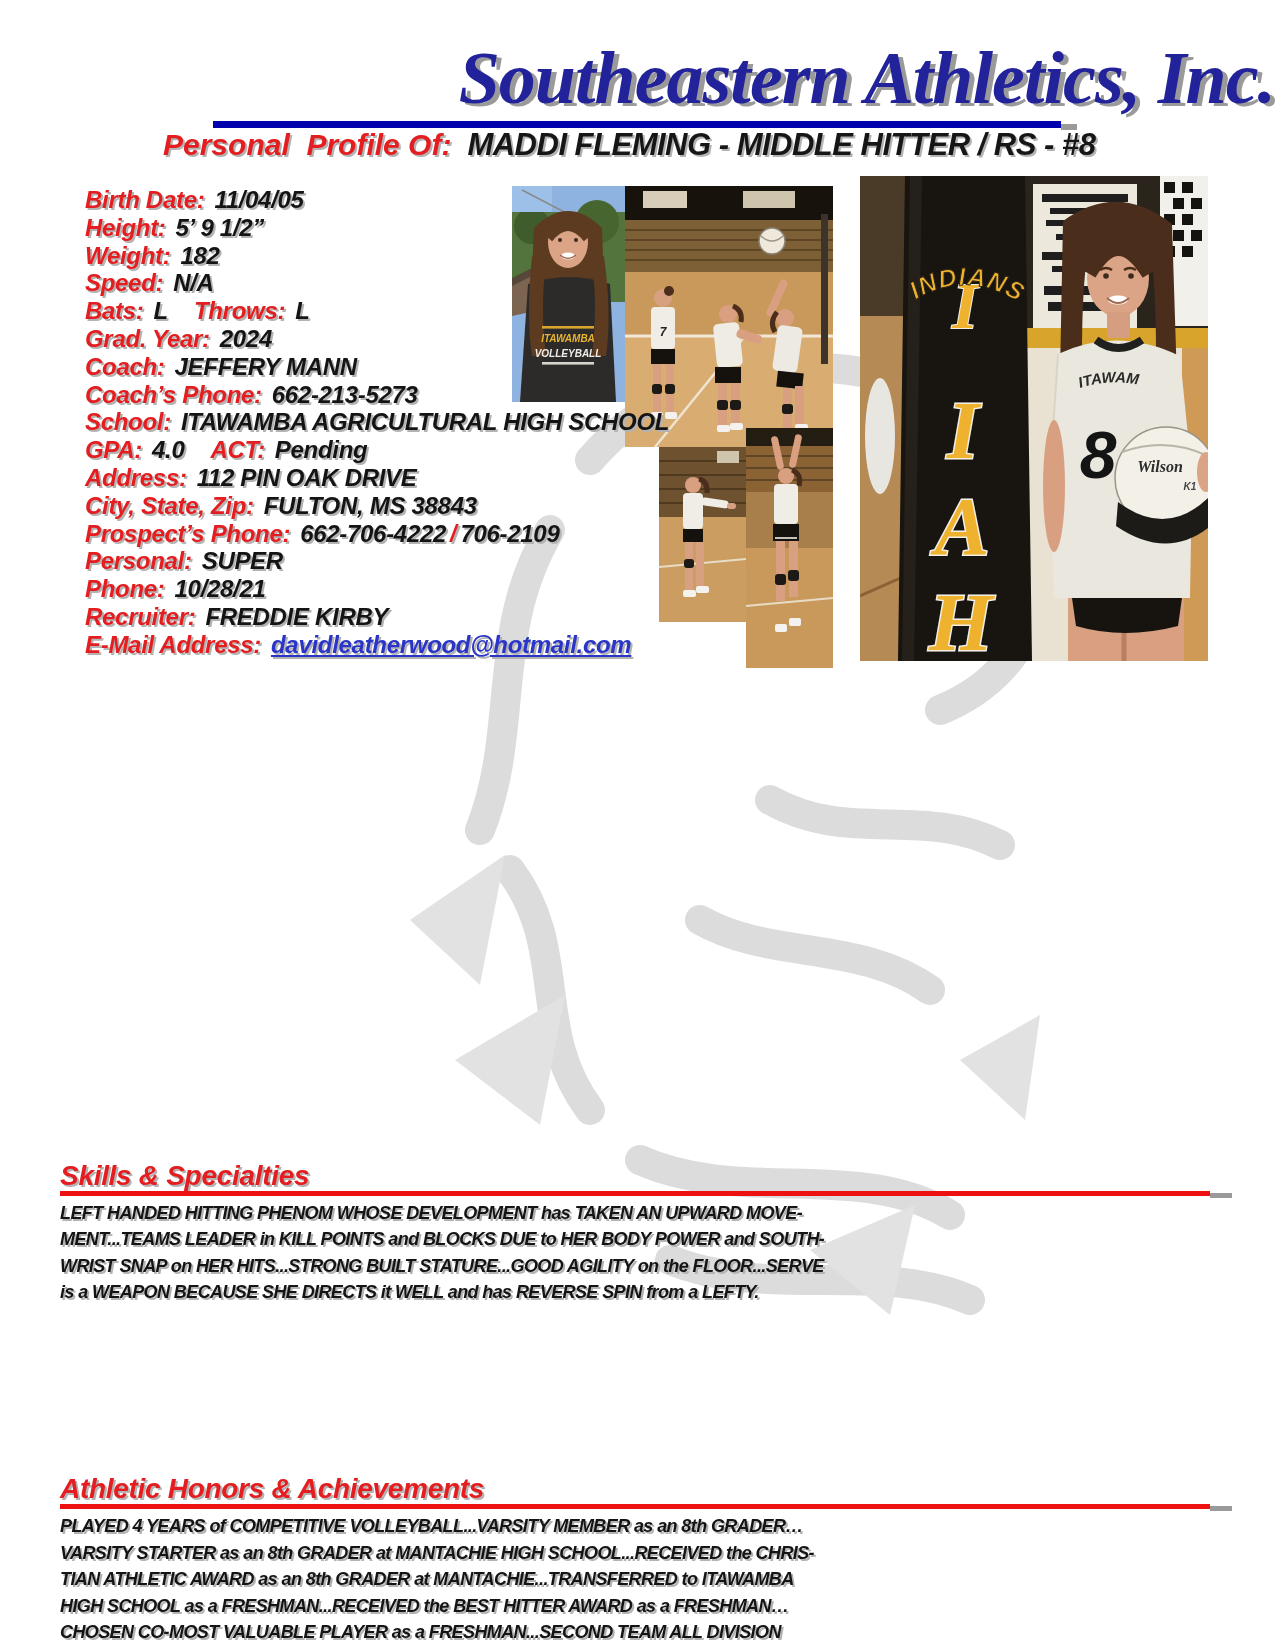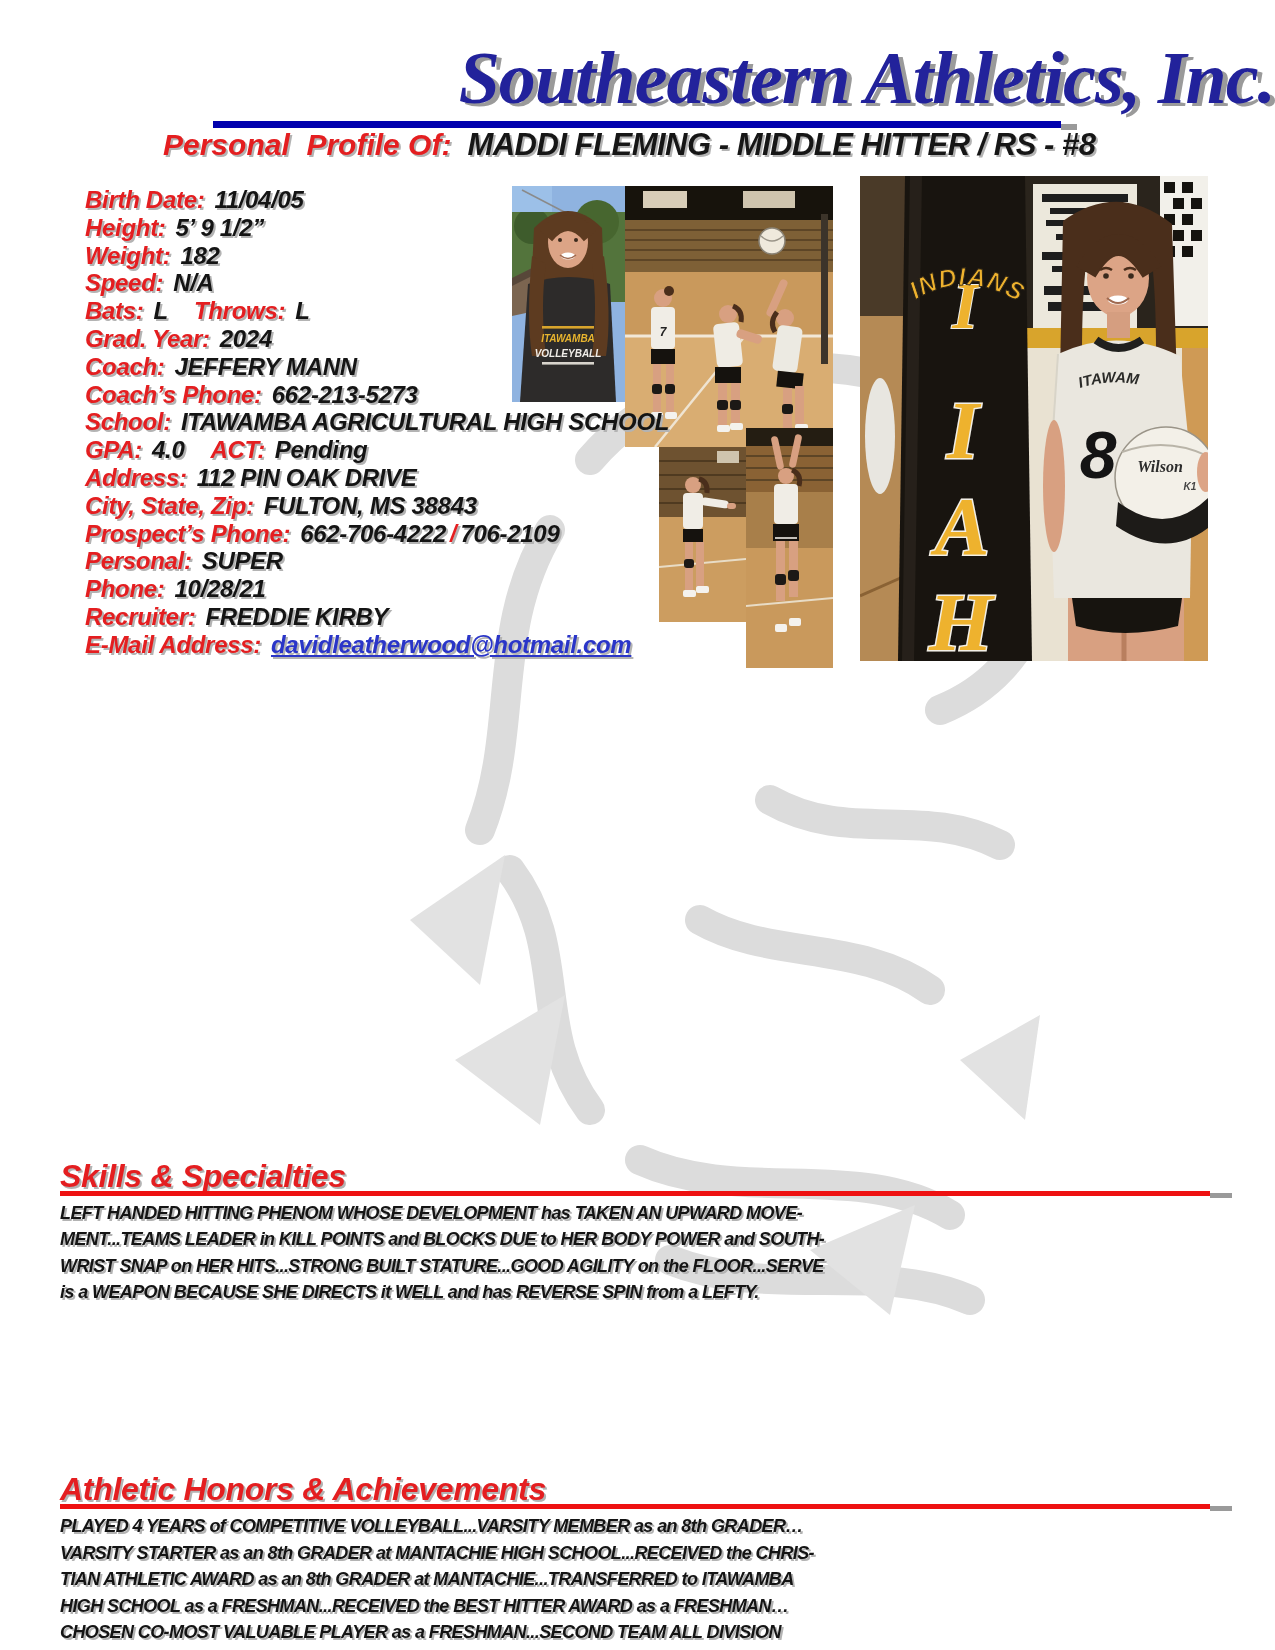--- a/index.html
+++ b/index.html
@@ -18,21 +18,21 @@
   
   .info{position:absolute;left:85px;top:186px;font-size:24px;line-height:27.8px;letter-spacing:-0.3px;}
   .info .line{white-space:nowrap;}
   .lbl{color:#e41e20;margin-right:10px;font-style:italic;}
   .lbl2{color:#e41e20;margin:0 10px 0 26px;}
   .val{color:#141414;}
   .slash{color:#e41e20;margin:0 4px;}
   .email{color:#2a35c8;text-decoration:underline;cursor:pointer;}
   
   .sec{position:absolute;left:60px;width:1175px;}
-  .sec-title{font-size:32px;line-height:30px;color:#e41e20;letter-spacing:-0.3px;}
+  .sec-title{font-size:28px;line-height:30px;color:#e41e20;letter-spacing:-0.3px;}
   .sec-rule{position:relative;height:5px;width:1150px;background:#ee1111;margin-bottom:4px;}
   .sec-rule::after{content:"";position:absolute;right:-22px;top:2px;width:22px;height:5px;background:#9a9a9a;}
   .bline{font-size:18px;line-height:26.6px;letter-spacing:-0.6px;white-space:nowrap;color:#141414;font-style:italic;}
   
   .watermark{position:absolute;left:340px;top:300px;z-index:0;}
   
   .collage{position:absolute;left:510px;top:175px;width:700px;height:510px;z-index:2;}
   .ph{position:absolute;display:block;}
   .z3{position:relative;z-index:3;}
 </style>

